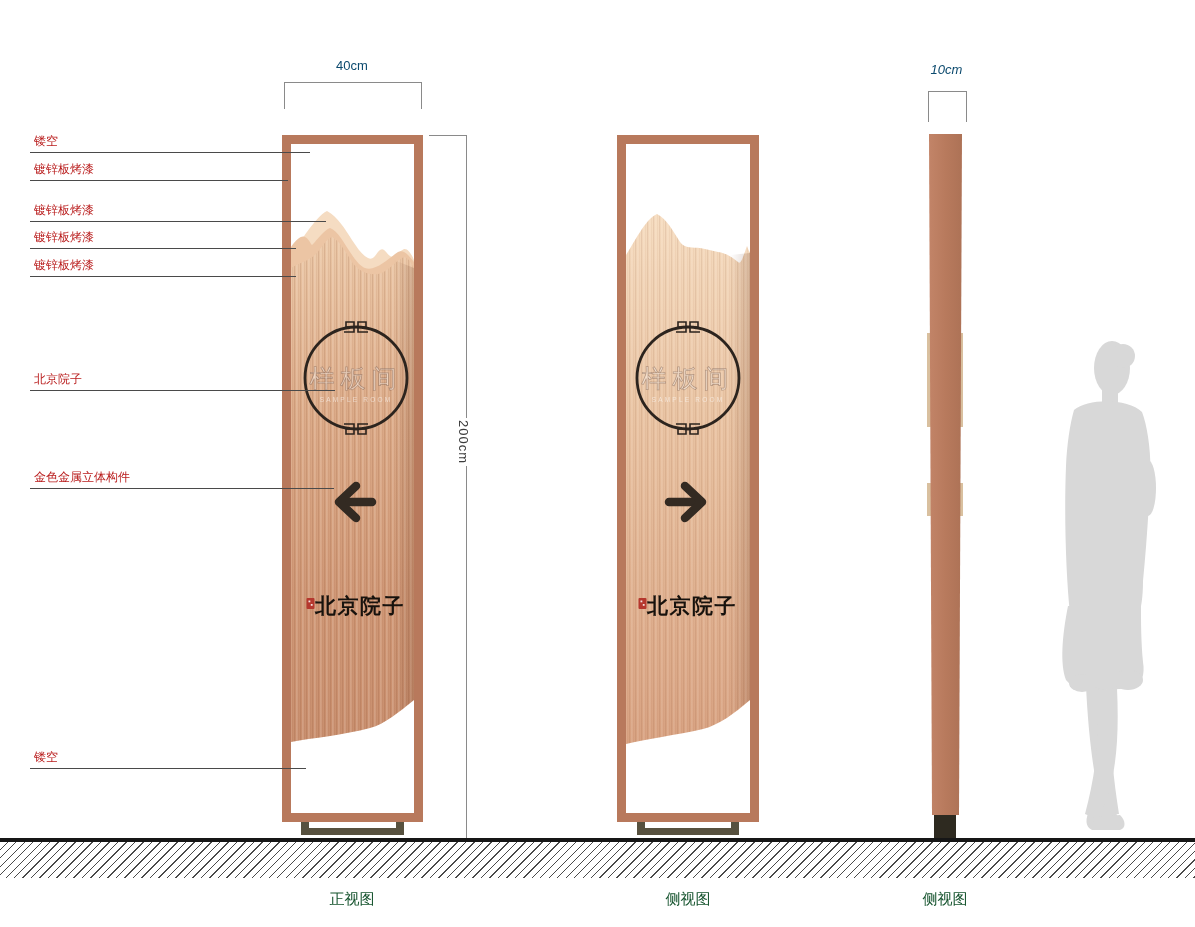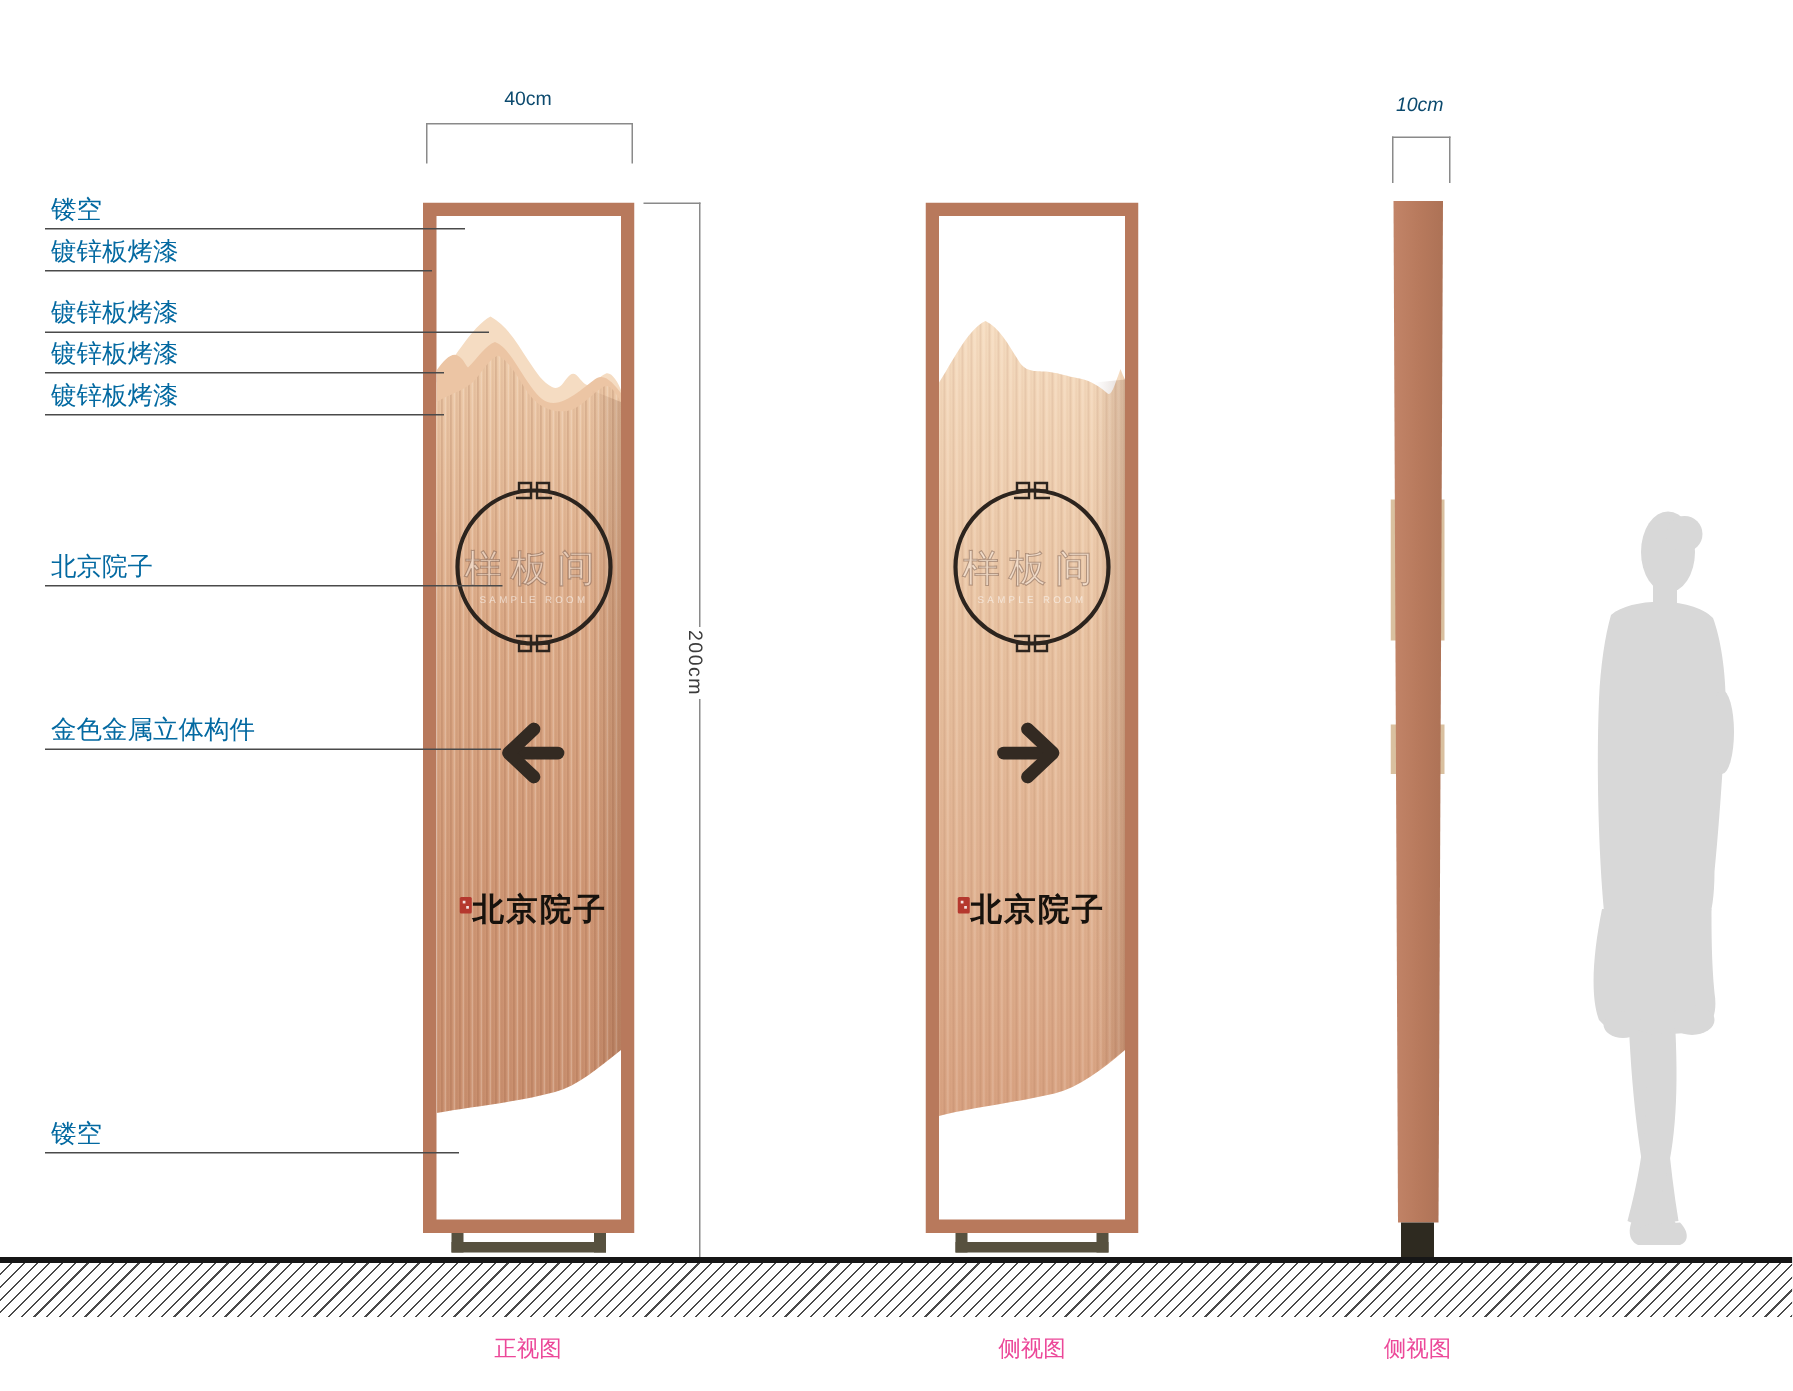--- a/index.html
+++ b/index.html
@@ -2,55 +2,55 @@
 <html><head>
 <meta charset="utf-8">
 <style>
   html,body{margin:0;padding:0;background:#ffffff;}
   #canvas{
     position:relative;width:1195px;height:927px;background:#ffffff;overflow:hidden;
     font-family:"Liberation Sans","DejaVu Sans",sans-serif;color:#3a3a3a;
   }
   
   .callout{
-    position:absolute;left:30px;font-size:17px;line-height:15px;color:#0369a1;
-    border-bottom:1px solid #4a4a4a;padding:0 0 3px 4px;white-space:nowrap;z-index:30;font-family:Liberation Mono, monospace;
+    position:absolute;left:30px;font-size:12px;line-height:15px;color:#b91c1c;
+    border-bottom:1px solid #4a4a4a;padding:0 0 3px 4px;white-space:nowrap;z-index:30;
   }
   
   .dim-label{position:absolute;font-size:13px;color:#0c4a6e;text-align:center;z-index:25;}
   .dim-bracket{position:absolute;border-top:1px solid #8a8a8a;border-left:1px solid #8a8a8a;border-right:1px solid #8a8a8a;z-index:25;}
   .dim-vline{position:absolute;border-left:1px solid #8a8a8a;z-index:5;}
   .dim-htick{position:absolute;border-top:1px solid #8a8a8a;z-index:5;}
   .dim-label-vert{
     position:absolute;font-size:13px;color:#3c3c3c;background:#ffffff;
     writing-mode:vertical-rl;padding:2px 0;z-index:26;letter-spacing:1px;
   }
   
-  .caption{position:absolute;top:890px;width:140px;text-align:center;font-size:15px;color:#ec4899;z-index:20;}
+  .caption{position:absolute;top:890px;width:140px;text-align:center;font-size:15px;color:#14532d;z-index:20;}
   
   #ground{
     position:absolute;left:0;top:838px;width:1195px;height:36px;z-index:8;
     border-top:4px solid #161616;
     background:repeating-linear-gradient(135deg,#ffffff 0px,#ffffff 5px,#4a4a4a 5px,#4a4a4a 6px);
   }
   .sign-svg{position:absolute;z-index:10;}
   #silhouette-svg{position:absolute;left:1030px;top:336px;z-index:9;}
 </style>
 </head>
 <body>
 
 <div id="canvas">
 
   <div class="callout" style="top:134px;width:276px;">镂空</div>
   <div class="callout" style="top:162px;width:254px;">镀锌板烤漆</div>
   <div class="callout" style="top:203px;width:292px;">镀锌板烤漆</div>
   <div class="callout" style="top:230px;width:262px;">镀锌板烤漆</div>
   <div class="callout" style="top:258px;width:262px;">镀锌板烤漆</div>
   <div class="callout" style="top:372px;width:301px;">北京院子</div>
-  <div class="callout" style="top:481px;width:300px;">金色金属立体构件</div>
+  <div class="callout" style="top:470px;width:300px;">金色金属立体构件</div>
   <div class="callout" style="top:750px;width:272px;">镂空</div>
 
   <div class="dim-label" style="left:284px;top:58px;width:136px;">40cm</div>
   <div class="dim-bracket" style="left:284px;top:82px;width:136px;height:26px;"></div>
 
   <div class="dim-label" style="left:900px;top:62px;width:93px;font-style:italic;">10cm</div>
   <div class="dim-bracket" style="left:928px;top:91px;width:37px;height:30px;"></div>
 
   <div class="dim-htick" style="left:429px;top:135px;width:38px;"></div>
   <div class="dim-vline" style="left:466px;top:135px;height:705px;"></div>

